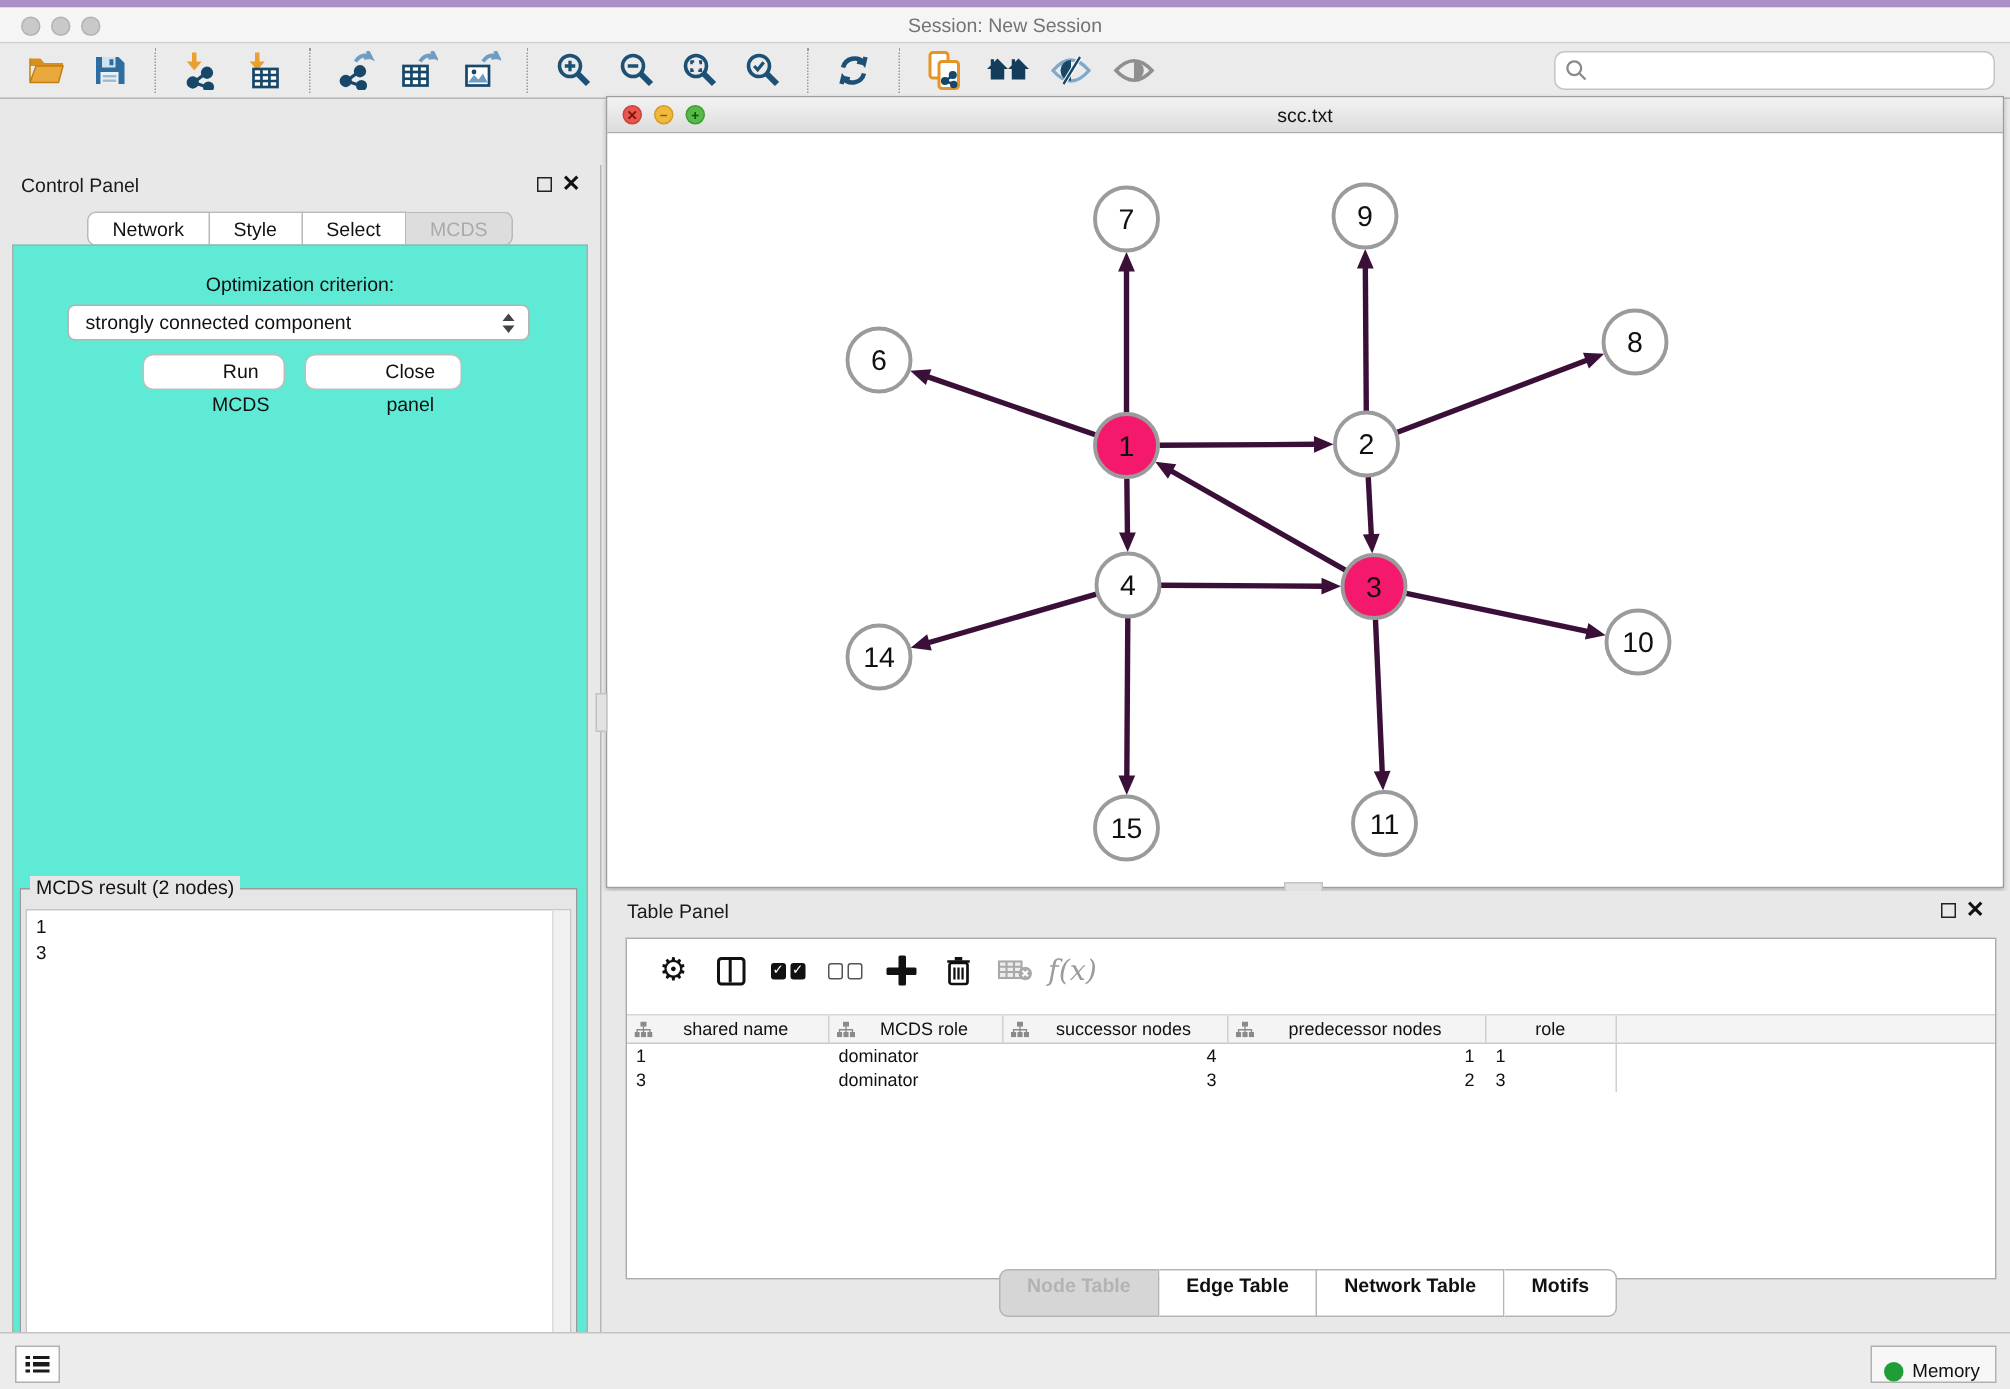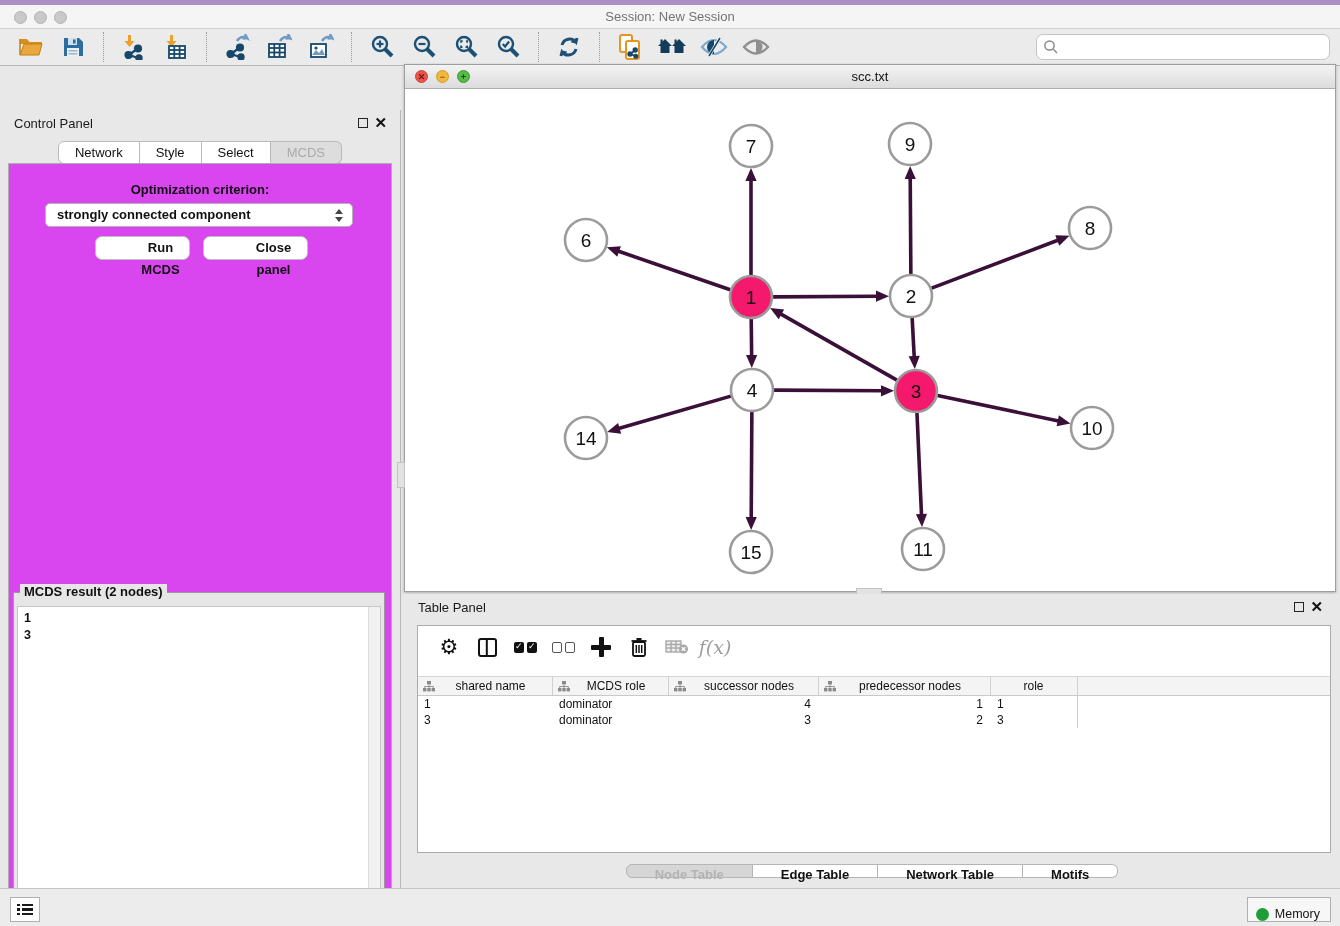--- a/index.html
+++ b/index.html
@@ -29,21 +29,21 @@
   .float-ic { position:absolute; top:8px; width:10px; height:10px; border:1.6px solid #222; background:transparent; }
   .close-ic { position:absolute; top:4px; font-size:15px; font-weight:bold; color:#111; line-height:18px; }
   .cp-float{ right:32px; } .cp-close{ right:13px; }
 
   .cp-tabs { position:absolute; left:0; top:31px; width:100%; display:flex; justify-content:center; }
   .cp-tab { height:23px; padding:0 16px; background:#fff; border:1px solid #b9b9b9; border-left:none; font-size:13px; line-height:21px; color:#111; }
   .cp-tab:first-child { border-left:1px solid #b9b9b9; border-top-left-radius:6px; border-bottom-left-radius:6px; }
   .cp-tab:last-child { border-top-right-radius:6px; border-bottom-right-radius:6px; }
   .cp-tab.sel { background:#ddd; color:#aaa; }
 
-  .cp-pane { position:absolute; left:8px; top:53px; width:384px; height:760px; border:1px solid #adadad; background:#d946ef;font-weight:bold; }
+  .cp-pane { position:absolute; left:8px; top:53px; width:384px; height:760px; border:1px solid #adadad; background:#5eead4; }
   .opt-label { position:absolute; left:0; right:0; top:18px; text-align:center; font-size:13px; color:#111; }
   .combo { position:absolute; left:36px; top:39px; width:308px; height:24px; background:#fff; border:1px solid #b3b3b3; border-radius:5px; font-size:13px; line-height:22px; padding-left:11px; color:#111; }
   .combo .chev { position:absolute; right:7px; top:3px; width:10px; height:18px; }
   .chev i { display:block; width:0; height:0; border-left:4px solid transparent; border-right:4px solid transparent; }
   .chev .up { border-bottom:5px solid #444; margin-bottom:3px; margin-top:2px; }
   .chev .dn { border-top:5px solid #444; }
   .cp-btn { position:absolute; top:72px; height:24px; background:#fff; border:1px solid #bdbdbd; border-radius:7px; font-size:13px; color:#111; text-align:center; line-height:22px;padding-left:36px; }
   .btn-run { left:86px; width:95px; }
   .btn-close { left:194px; width:105px; }
 
@@ -90,21 +90,21 @@
   .grid-table { position:absolute; left:0; top:50px; width:100%; }
   .thead { display:flex; height:20px; background:#f4f4f4; border-top:1px solid #d6d6d6; border-bottom:1px solid #c9c9c9; }
   .th { display:flex; align-items:center; font-size:12px; color:#111; border-right:1px solid #d0d0d0; padding-left:5px; }
   .th .hlabel { flex:1; text-align:center; padding-right:6px; }
   .c0{width:135px;} .c1{width:116px;} .c2{width:150px;} .c3{width:172px;} .c4{width:87px; border-right:1px solid #d0d0d0;}
   .trow { display:flex; height:16px; font-size:12px; color:#111; background:#fff; }
   .td { padding:1px 8px 0 6px; overflow:hidden; white-space:nowrap; }
   .td.num { text-align:right; }
 
   .tp-tabs { position:absolute; left:0; right:0; bottom:8px; display:flex; justify-content:center; }
-  .tp-tab { height:14px; padding:0 28px; background:#fff; border:1px solid #b5b5b5; border-left:none; font-size:13px; font-weight:bold; line-height:20px; color:#111; }
+  .tp-tab { height:32px; padding:0 18px; background:#fff; border:1px solid #b5b5b5; border-left:none; font-size:13px; font-weight:bold; line-height:20px; color:#111; }
   .tp-tab:first-child{ border-left:1px solid #b5b5b5; border-top-left-radius:6px; border-bottom-left-radius:6px; }
   .tp-tab:last-child{ border-top-right-radius:6px; border-bottom-right-radius:6px; }
   .tp-tab.sel { background:#d6d6d6; color:#b3b3b3; }
 
   
   .statusbar { position:absolute; left:0; top:888px; width:1340px; height:38px; background:#ececec; border-top:1px solid #c4c4c4; }
   .list-btn { position:absolute; left:10px; top:8px; width:30px; height:25px; background:#fdfdfd; border:1px solid #b0b0b0; display:flex; align-items:center; justify-content:center; }
   .list-ic { width:16px; height:12px; position:relative; }
   .list-ic i{ position:absolute; left:5px; width:11px; height:2.4px; background:#1a1a1a; }
   .list-ic i::before{ content:""; position:absolute; left:-5px; top:0; width:2.6px; height:2.4px; background:#1a1a1a; }

